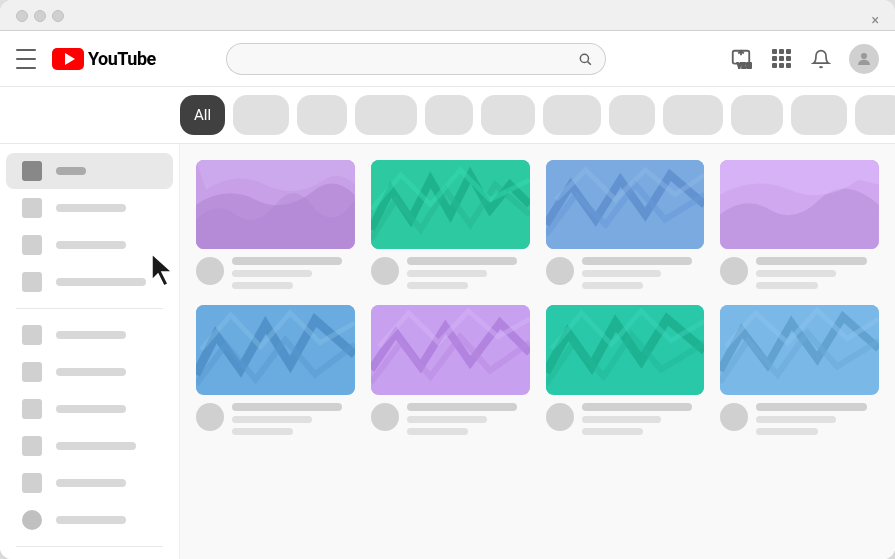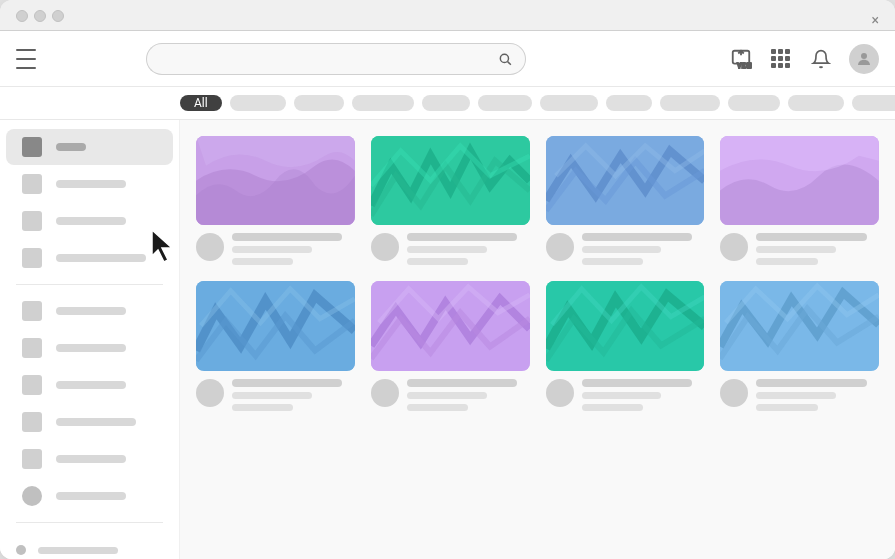--- a/index.html
+++ b/index.html
@@ -136,25 +136,25 @@
       display: flex;
       align-items: center;
       padding: 8px 16px 8px 180px;
       gap: 8px;
       background: #fff;
       border-bottom: 1px solid #e8e8e8;
       overflow: hidden;
       flex-shrink: 0;
     }
     .category-pill {
-      height: 16px;
+      height: 40px;
       border-radius: 14px;
       background: #d0d0d0;
       display: flex; align-items: center; padding: 0 14px;
-      font-size: 12px; cursor: pointer; white-space: nowrap; flex-shrink: 0;
+      font-size: 15px; cursor: pointer; white-space: nowrap; flex-shrink: 0;
     }
     .category-pill.active {
       background: #404040;
       color: #fff;
     }
     .category-pill.inactive {
       background: #e0e0e0;
     }
 
     
@@ -308,20 +308,24 @@
     <span class="close-btn">×</span>
   </div>
 
   <div class="yt-app">
 
     <div class="yt-header">
       <div class="yt-menu-icon">
         <span></span>
           <span></span>
           <span></span>
+      </div>
+      <div class="yt-logo">
+        <div class="yt-logo-icon"></div>
+        <span class="yt-logo-text">YouTube</span>
       </div>
       <div class="yt-search-bar">
         <input class="yt-search-input" type="text" placeholder="" style="">
         <button class="yt-search-btn">
           <svg width="14" height="14" viewBox="0 0 24 24" fill="none" stroke="#606060" stroke-width="2.5">
             <circle cx="11" cy="11" r="7"></circle>
               <line x1="16.5" y1="16.5" x2="22" y2="22"></line>
           </svg>
         </button>
       </div>

